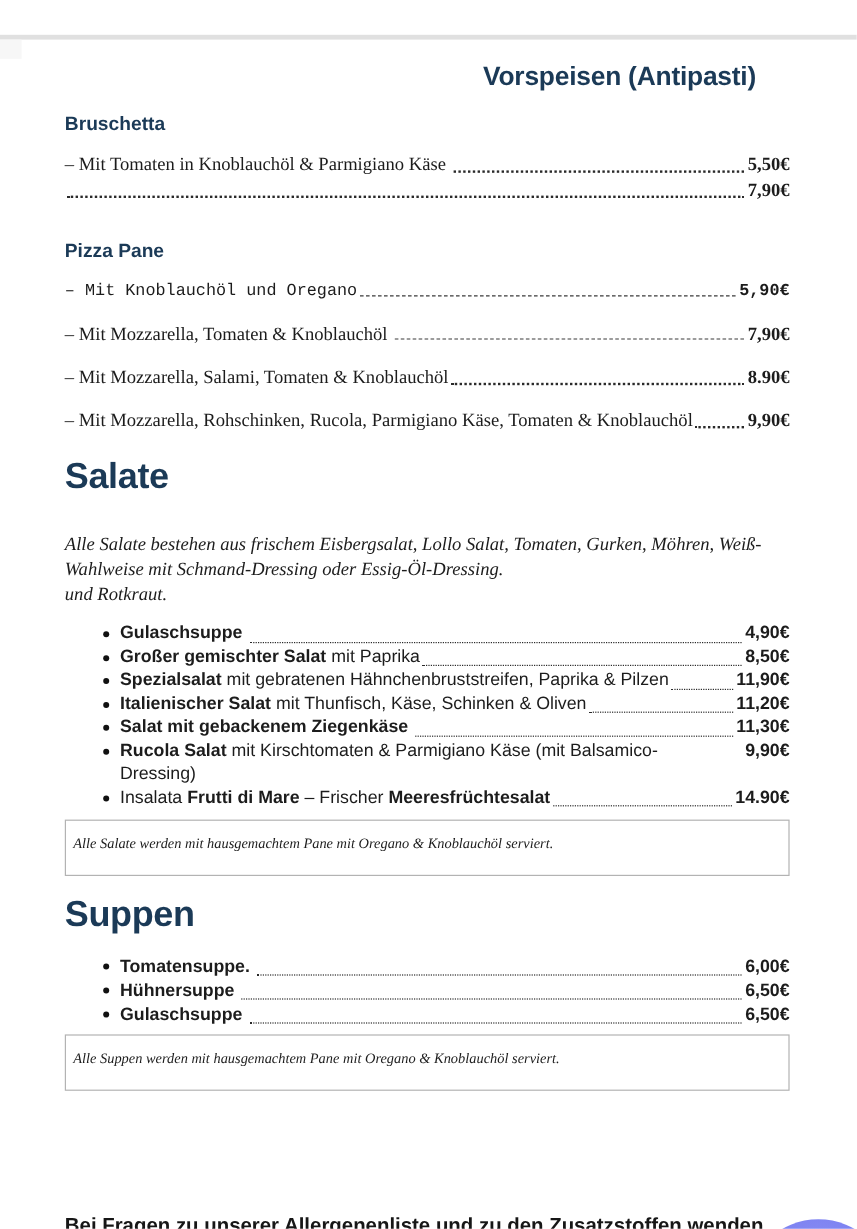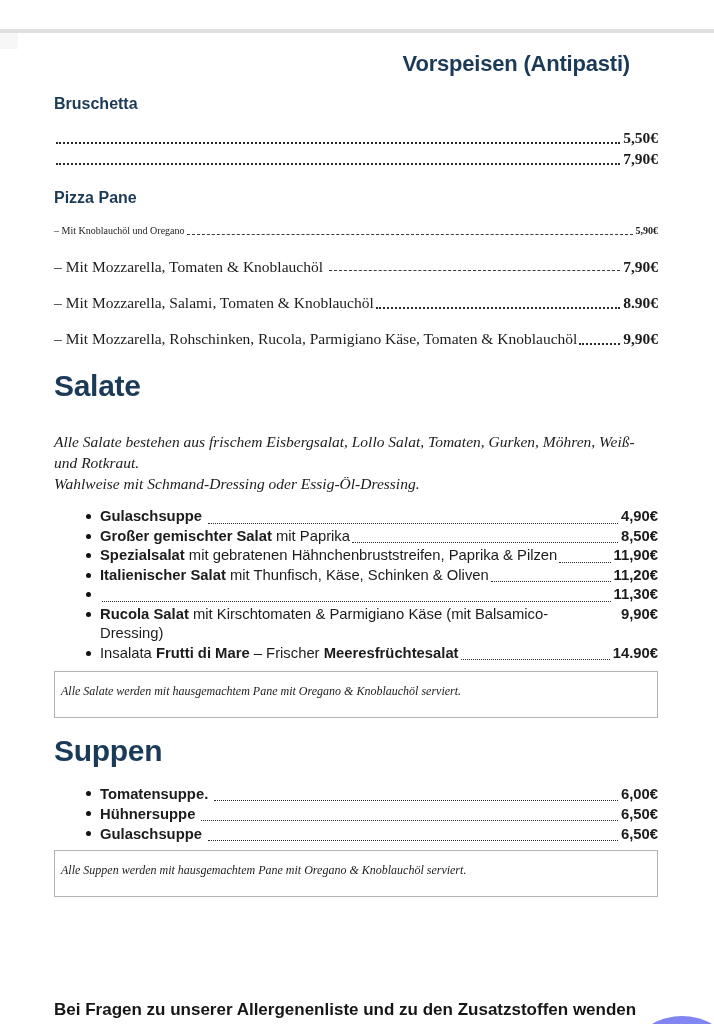--- a/index.html
+++ b/index.html
@@ -16,21 +16,21 @@
     margin-top:49px;line-height:30px;position:relative;left:-28px;letter-spacing:-0.2px;}
   .subhead{font-size:16px;font-weight:600;color:var(--heading);margin-top:14px;line-height:22px;}
   .sectionhead{font-size:30px;font-weight:600;color:var(--heading);line-height:34px;letter-spacing:-0.3px;}
   .sec-salate{margin-top:20px;}
   .sec-suppen{margin-top:16px;}
 
   .rows{margin-top:13px;}
   .mrow{display:flex;align-items:baseline;font-family:"Liberation Serif",serif;
     font-size:15.5px;line-height:20px;white-space:nowrap;}
   .mrow .rtext{white-space:pre-wrap;}
-  .mrow.sans{font-family:Liberation Serif, serif;font-size:10px;}
+  .mrow.sans{font-family:Liberation Mono, monospace;font-size:14px;}
   .b{font-weight:bold;}
   .leader{flex:1;min-width:6px;align-self:flex-end;margin:0 3px 4px 2px;}
   .leader.dots{border-bottom:2px dotted #2a2a2a;}
   .leader.dashes{border-bottom:1.5px dashed #3a3a3a;margin-bottom:6px;}
   .leader.none{border-bottom:none;}
   .price{font-weight:bold;white-space:nowrap;}
 
   .group-bruschetta .mrow{margin-bottom:1px;}
   .group-pane{margin-top:12px;}
   .group-pane .mrow{margin-bottom:16px;}
@@ -63,30 +63,31 @@
 <div class="top-band"></div>
 <div class="edge-artifact"></div>
 
 <div class="content">
 
   <h1 class="page-title">Vorspeisen (Antipasti)</h1>
 
   <h2 class="subhead">Bruschetta</h2>
   <div class="rows group-bruschetta">
       <div class="mrow">
+        <span class="rtext"><span>– Mit Tomaten in Knoblauchöl &amp; Parmigiano Käse </span></span>
         <span class="leader dots"></span>
         <span class="price">5,50€</span>
       </div>
       <div class="mrow">
         <span class="leader dots"></span>
         <span class="price">7,90€</span>
       </div>
     </div>
 
-  <h2 class="subhead" style="margin-top:18px;">Pizza Pane</h2>
+  <h2 class="subhead" style="margin-top:30px;">Pizza Pane</h2>
   <div class="rows group-pane">
       <div class="mrow sans">
         <span class="rtext"><span>– Mit Knoblauchöl und Oregano</span></span>
         <span class="leader dashes"></span>
         <span class="price">5,90€</span>
       </div>
       <div class="mrow">
         <span class="rtext"><span>– Mit Mozzarella, Tomaten &amp; Knoblauchöl </span></span>
         <span class="leader dashes"></span>
         <span class="price">7,90€</span>
@@ -99,22 +100,22 @@
       <div class="mrow">
         <span class="rtext"><span>– Mit Mozzarella, Rohschinken, Rucola, Parmigiano Käse, Tomaten &amp; Knoblauchöl</span></span>
         <span class="leader dots"></span>
         <span class="price">9,90€</span>
       </div>
     </div>
 
   <h2 class="sectionhead sec-salate">Salate</h2>
   <div class="intro">
     <div>Alle Salate bestehen aus frischem Eisbergsalat, Lollo Salat, Tomaten, Gurken, Möhren, Weiß-</div>
+    <div>Wahlweise mit Schmand-Dressing oder Essig-Öl-Dressing.</div>
     <div>und Rotkraut.</div>
-    <div>Wahlweise mit Schmand-Dressing oder Essig-Öl-Dressing.</div>
   </div>
   <div class="rows bulleted">
       <div class="mrow">
         <span class="rtext"><span class="b">Gulaschsuppe </span></span>
         <span class="leader dots"></span>
         <span class="price">4,90€</span>
       </div>
       <div class="mrow">
         <span class="rtext"><span class="b">Großer gemischter Salat</span><span> mit Paprika</span></span>
         <span class="leader dots"></span>
@@ -124,20 +125,21 @@
         <span class="rtext"><span class="b">Spezialsalat</span><span> mit gebratenen Hähnchenbruststreifen, Paprika &amp; Pilzen</span></span>
         <span class="leader dots"></span>
         <span class="price">11,90€</span>
       </div>
       <div class="mrow">
         <span class="rtext"><span class="b">Italienischer Salat</span><span> mit Thunfisch, Käse, Schinken &amp; Oliven</span></span>
         <span class="leader dots"></span>
         <span class="price">11,20€</span>
       </div>
       <div class="mrow">
+        <span class="rtext"><span class="b">Salat mit gebackenem Ziegenkäse </span></span>
         <span class="leader dots"></span>
         <span class="price">11,30€</span>
       </div>
       <div class="mrow">
         <span class="rtext"><span class="b">Rucola Salat</span><span> mit Kirschtomaten &amp; Parmigiano Käse (mit Balsamico-Dressing)</span></span>
         <span class="leader none"></span>
         <span class="price">9,90€</span>
       </div>
       <div class="mrow">
         <span class="rtext"><span>Insalata </span><span class="b">Frutti di Mare</span><span> – Frischer </span><span class="b">Meeresfrüchtesalat</span></span>

